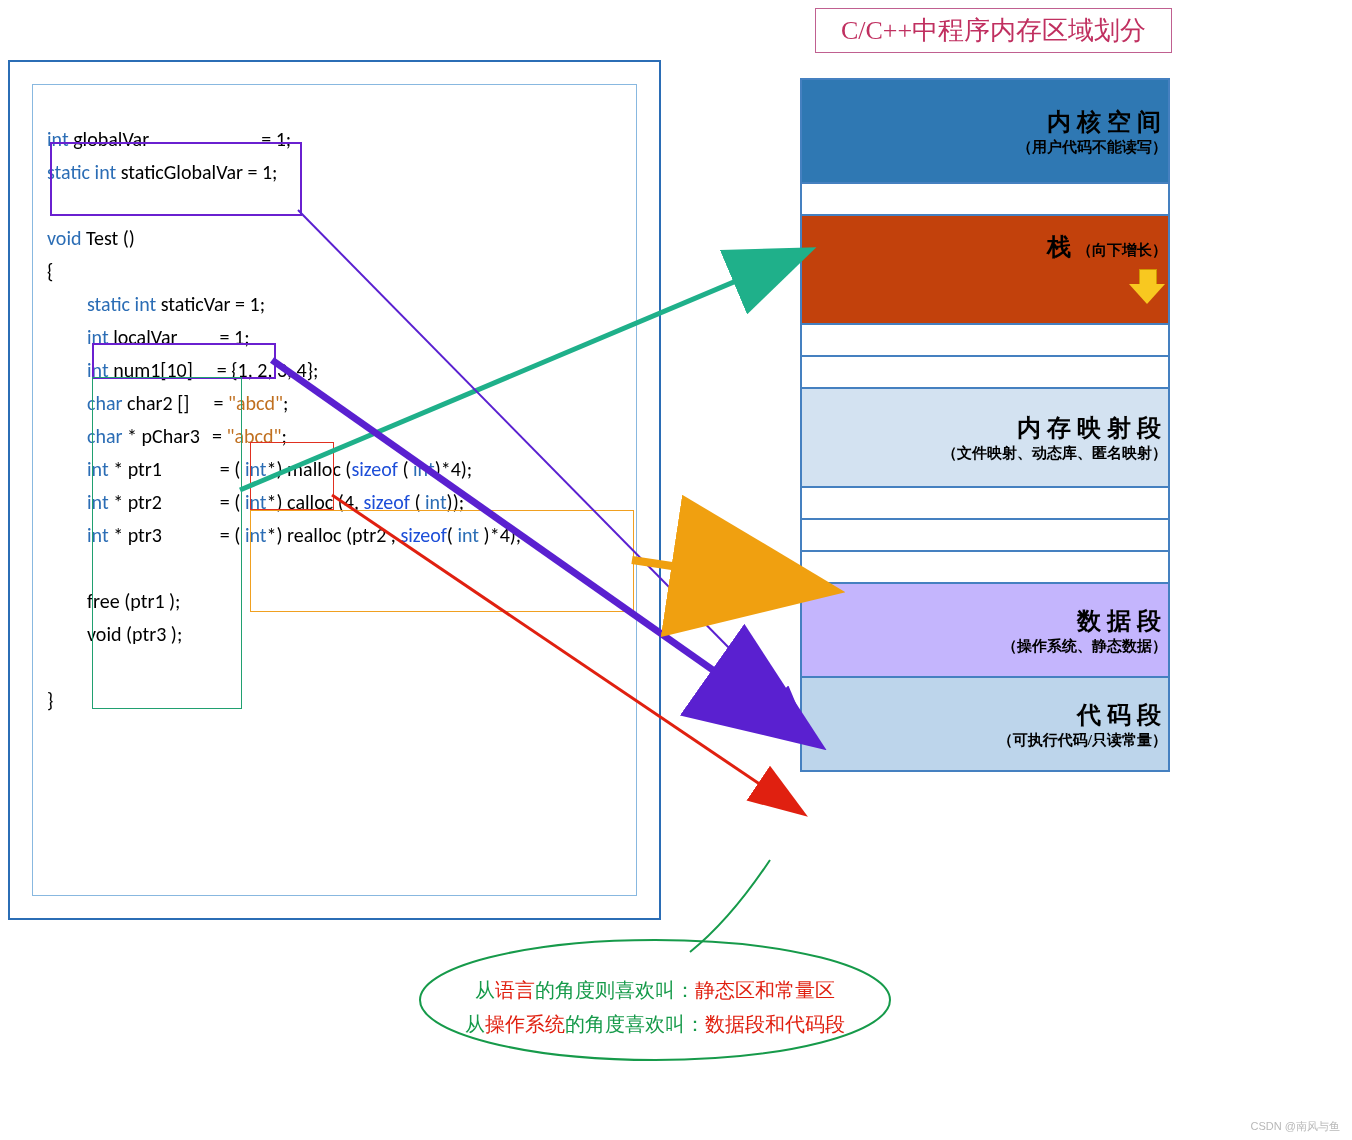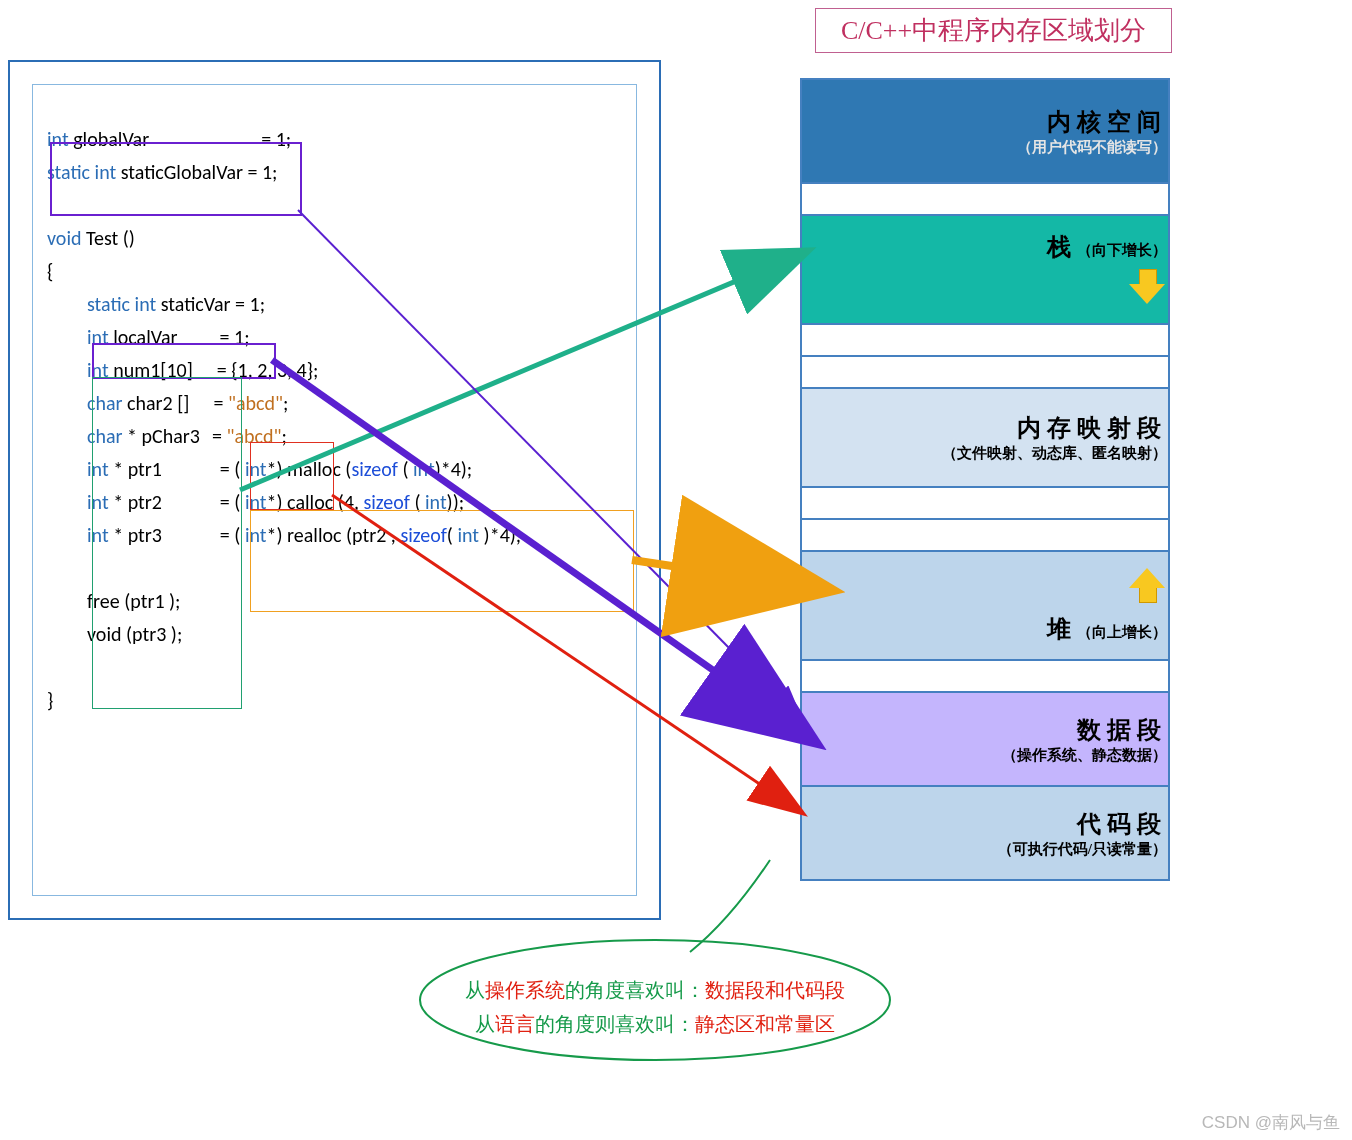--- a/index.html
+++ b/index.html
@@ -76,22 +76,22 @@
   .mem-table td {
     border: 2px solid #4580c0;
     text-align: right;
     vertical-align: middle;
     font-family: "SimSun", serif;
     color: #000;
   }
   .region-title { font-size: 24px; font-weight: bold; letter-spacing: 6px; }
   .region-sub { font-size: 15px; font-weight: bold; }
   .kernel { background: #2f78b3; color: #fff; }
-  .kernel .region-sub { color: #e5e5e5; }
-  .stack { background: #14b8a6; }
+  .kernel .region-sub { color: #000000; }
+  .stack { background: #c2410c; }
   .mmap { background: #d3e2f1; }
   .heap { background: #bdd5eb; }
   .dataseg { background: #c4b5fd; }
   .codeseg { background: #bdd5eb; }
   .gap { height: 28px; background: #fff; }
   .arrow-icon {
     display: inline-block;
     width: 40px;
     height: 36px;
     position: relative;
@@ -145,21 +145,21 @@
     font-size: 20px;
     line-height: 34px;
     width: 380px;
   }
   .t-green { color: #169a4a; }
   .t-red { color: #e02010; }
   .watermark {
     position: absolute;
     bottom: 6px;
     right: 12px;
-    font-size: 17px;
+    font-size: 11px;
     color: #b8b8b8;
     font-family: Arial, sans-serif;
   }
   svg.arrows {
     position: absolute;
     top: 0; left: 0;
     width: 1352px; height: 1140px;
     pointer-events: none;
   }
 </style>
@@ -226,26 +226,20 @@
     <div class="region-sub">（文件映射、动态库、匿名映射）</div>
   </td>
       </tr>
   <tr>
         <td class="gap"></td>
       </tr>
   <tr>
         <td class="gap"></td>
       </tr>
   <tr>
-        <td class="heap" style="height:105px">
-    <div style="margin-bottom:6px"><span class="arrow-icon arrow-up"></span></div>
-    <div><span class="region-title" style="letter-spacing:2px">堆</span> <span class="region-sub">（向上增长）</span></div>
-  </td>
-      </tr>
-  <tr>
         <td class="gap"></td>
       </tr>
   <tr>
         <td class="dataseg" style="height:90px">
     <div class="region-title">数据段</div>
     <div class="region-sub">（操作系统、静态数据）</div>
   </td>
       </tr>
   <tr>
         <td class="codeseg" style="height:90px">
@@ -284,21 +278,21 @@
 
   <path d="M 770 860 Q 730 920 690 952" stroke="#169a4a" stroke-width="2" fill="none"></path>
 </svg>
 
 <div class="callout">
   <svg width="480" height="130">
     <ellipse cx="240" cy="65" rx="235" ry="60" fill="none" stroke="#169a4a" stroke-width="2"></ellipse>
   </svg>
   <div class="callout-text">
     <div>
-      <span class="t-green">从</span><span class="t-red">操作系统</span><span class="t-green">的角度喜欢叫：</span><span class="t-red">数据段和</span><span class="t-red">代码段</span>
+      <span class="t-green">从</span><span class="t-red">语言</span><span class="t-green">的角度则喜欢叫：</span><span class="t-red">静态区和常量区</span>
     </div>
     <div>
-      <span class="t-green">从</span><span class="t-red">语言</span><span class="t-green">的角度则喜欢叫：</span><span class="t-red">静态区和常量区</span>
+      <span class="t-green">从</span><span class="t-red">操作系统</span><span class="t-green">的角度喜欢叫：</span><span class="t-red">数据段和</span><span class="t-red">代码段</span>
     </div>
   </div>
 </div>
 
 <div class="watermark">CSDN @南风与鱼</div>
 
 </body></html>

